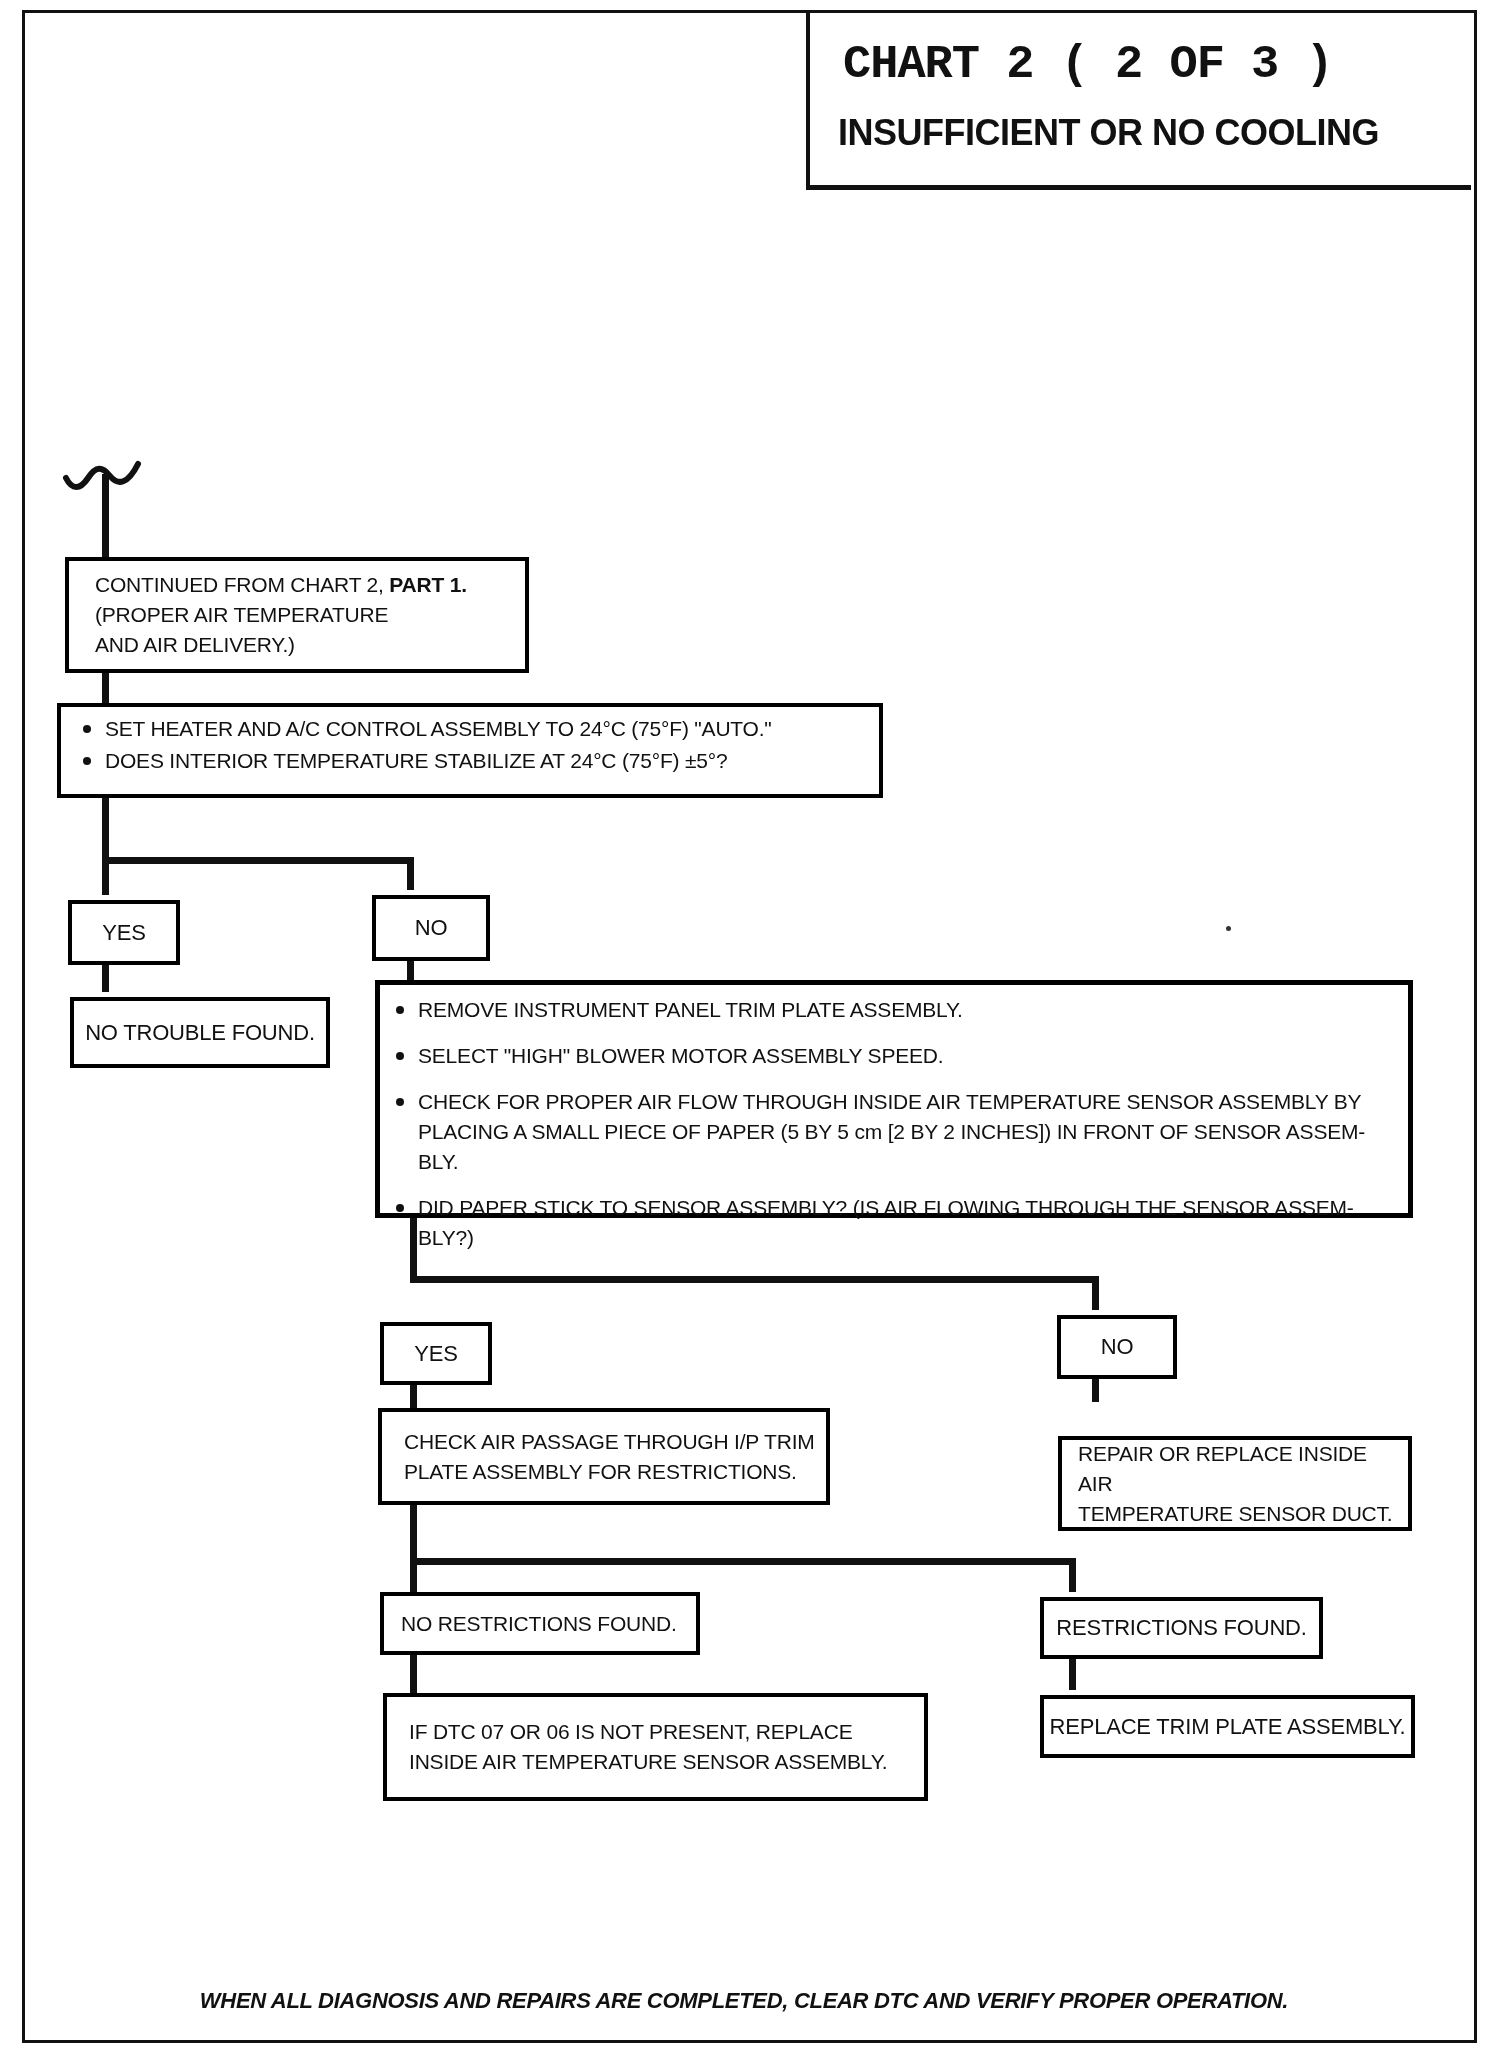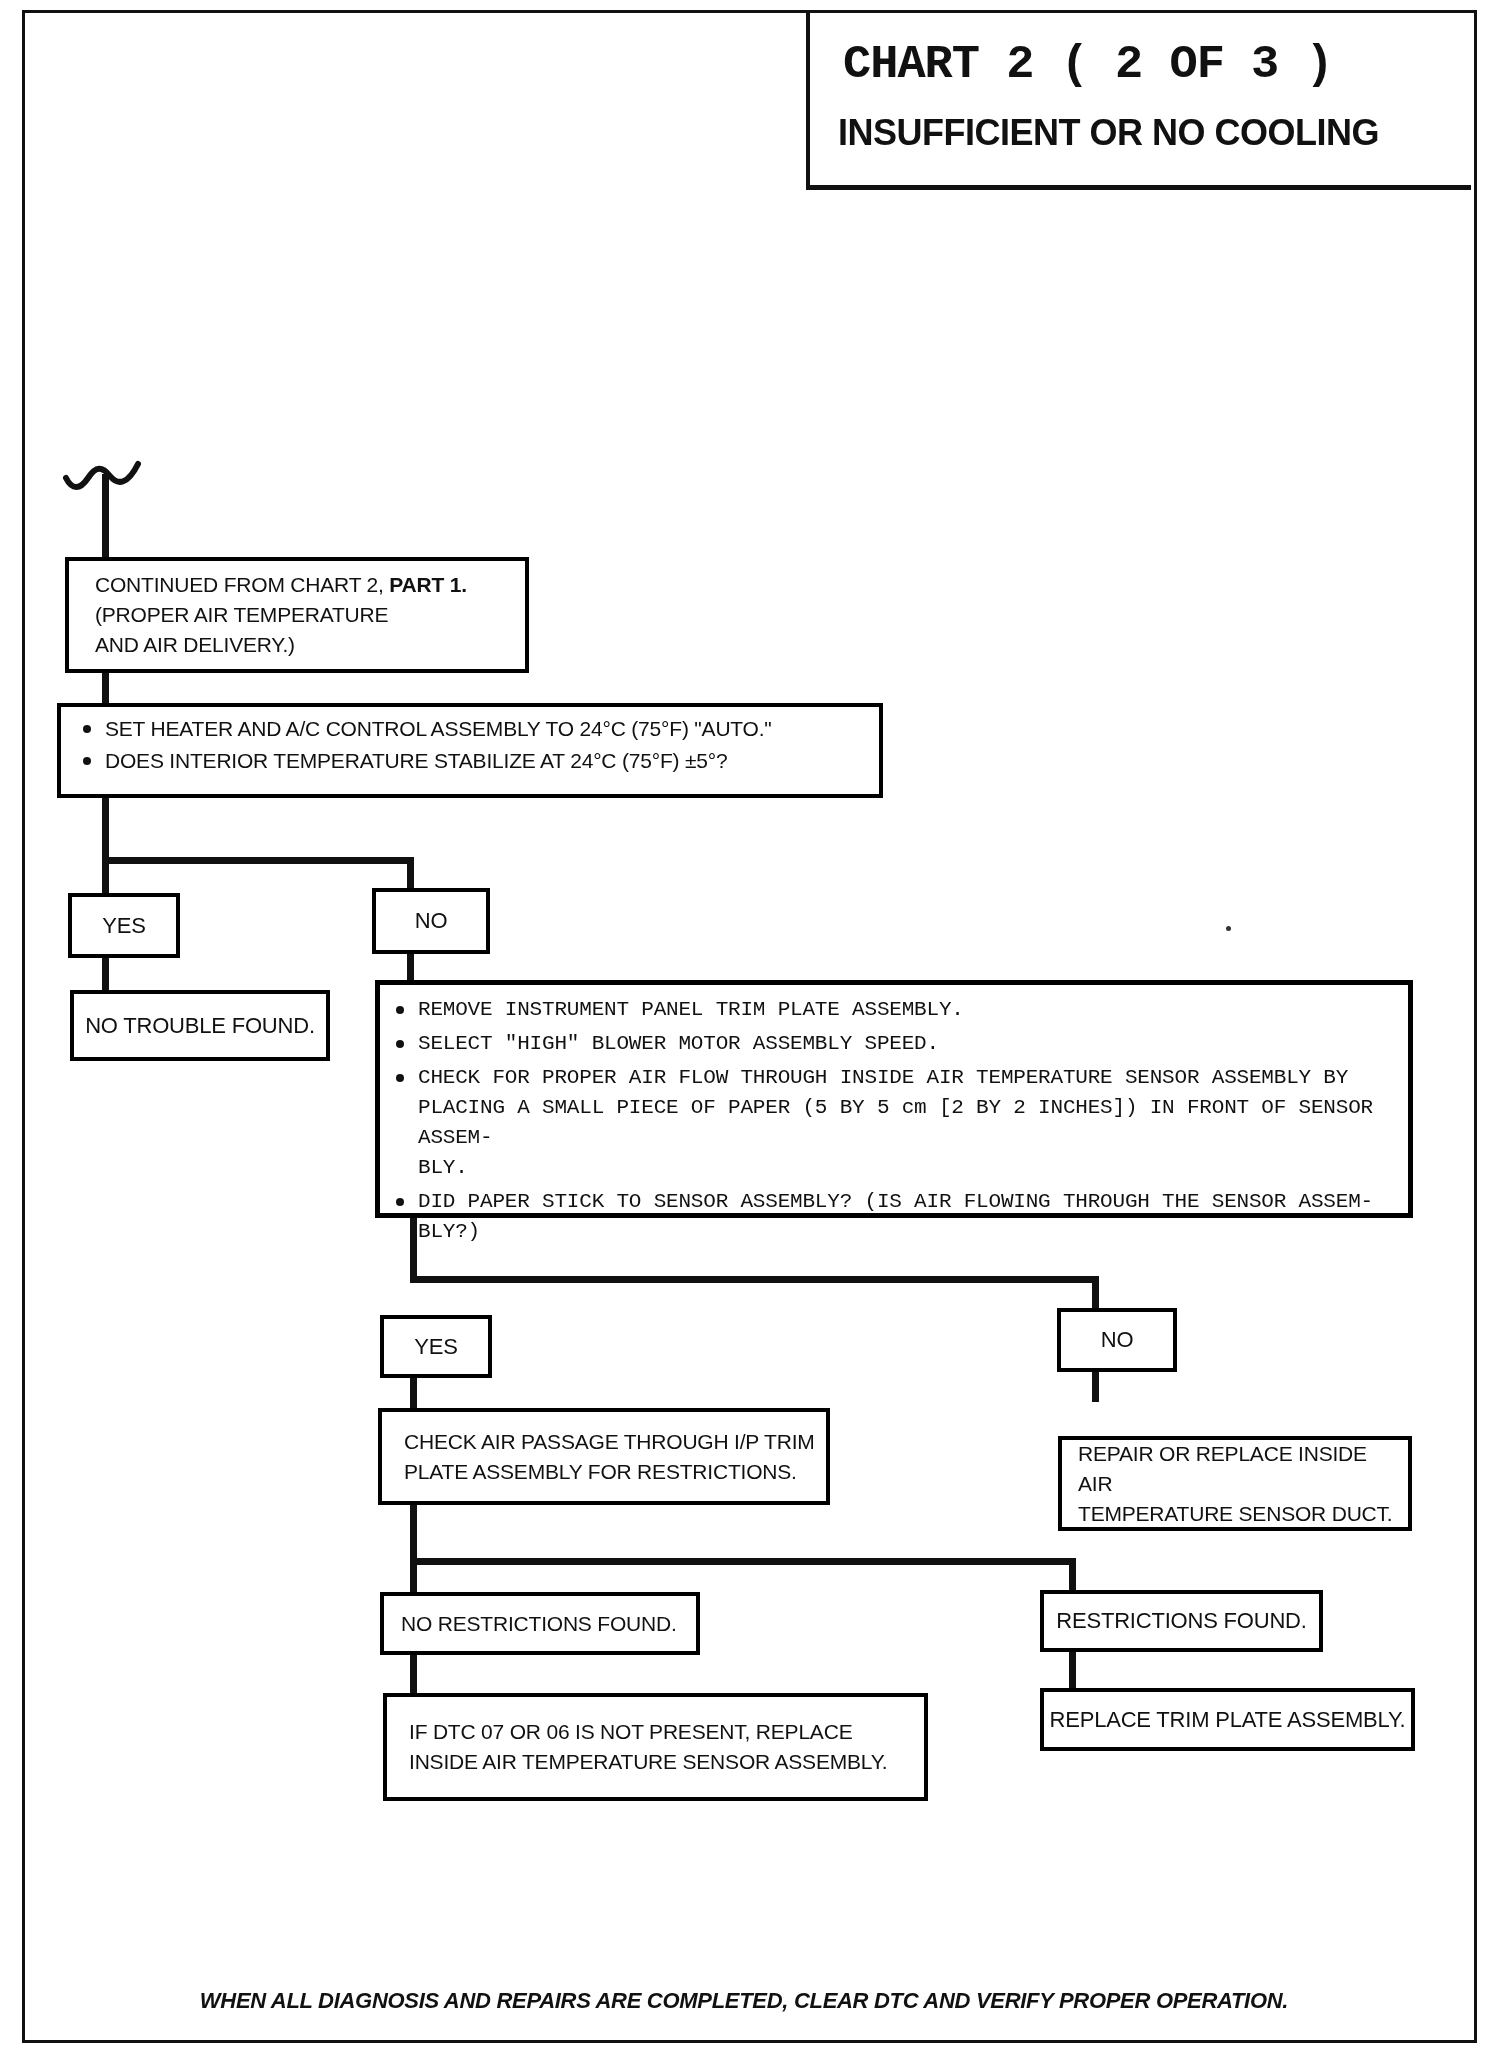--- a/index.html
+++ b/index.html
@@ -10,21 +10,21 @@
   }
   .frame{position:absolute;left:22px;top:10px;width:1449px;height:2027px;border:3px solid #111;}
   .line{position:absolute;background:#111;}
   .box{
     position:absolute;border:4px solid #000000;background:#fff;
     font-size:21px;line-height:30px;letter-spacing:-0.2px;
     display:flex;flex-direction:column;justify-content:center;
     box-sizing:border-box;
   }
   .pre{white-space:pre-line;}
-  .label-box{align-items:center;font-size:22px;}
+  .label-box{align-items:center;font-size:22px;margin-top:7px;}
   .bullets{display:flex;flex-direction:column;gap:2px;}
   .bullet-row{display:flex;align-items:flex-start;}
   .dot{flex:0 0 auto;width:8px;height:8px;border-radius:50%;background:#111;margin:11px 14px 0 0;}
   .title1{position:absolute;left:843px;top:38px;font-size:47px;font-weight:700;letter-spacing:-1px;white-space:nowrap;font-family:Liberation Mono, monospace;}
   .title2{position:absolute;left:838px;top:112px;font-size:36px;font-weight:700;letter-spacing:-0.5px;white-space:nowrap;}
   .footer{
     position:absolute;left:0;top:1988px;width:100%;text-align:center;
     font-size:22px;font-weight:700;letter-spacing:-0.3px;font-style:italic;
   }
   .stray-dot{position:absolute;left:1226px;top:926px;width:5px;height:5px;background:#333;border-radius:50%;}
@@ -88,21 +88,21 @@
   </div>
   <div class="box label-box" style="left:372px;top:888px;width:118px;height:66px;">
     <span>NO</span>
   </div>
 
   <div class="box label-box" style="left:70px;top:990px;width:260px;height:71px;">
     <span>NO TROUBLE FOUND.</span>
   </div>
 
   <div class="box" style="left:375px;top:980px;width:1038px;height:238px;border-width:5px;padding:10px 14px 8px 16px;justify-content:flex-start;">
-    <div class="bullets" style="gap:4px;font-family:Liberation Mono, monospace;">
+    <div class="bullets" style="gap:16px;">
       <div class="bullet-row">
         <span class="dot"></span>
         <span class="pre">REMOVE INSTRUMENT PANEL TRIM PLATE ASSEMBLY.</span>
       </div>
       <div class="bullet-row">
         <span class="dot"></span>
         <span class="pre">SELECT "HIGH" BLOWER MOTOR ASSEMBLY SPEED.</span>
       </div>
       <div class="bullet-row">
         <span class="dot"></span>

